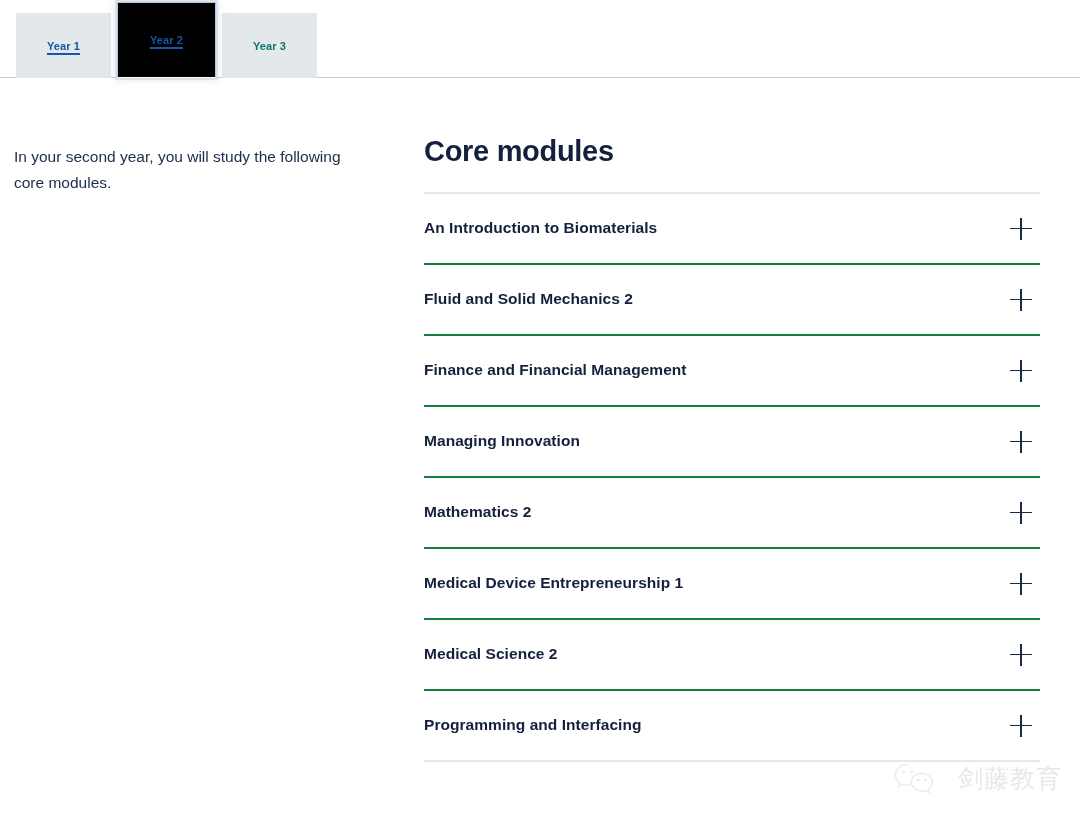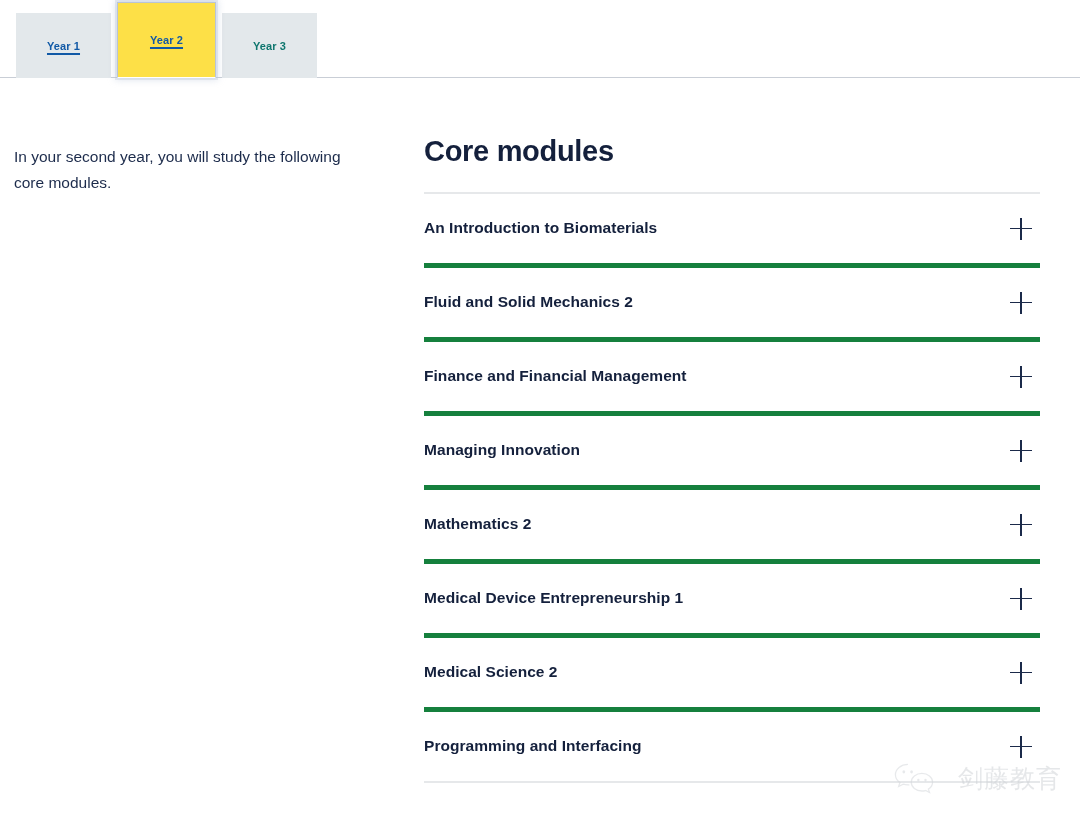--- a/index.html
+++ b/index.html
@@ -61,21 +61,21 @@
     color: #1159a6;
     text-decoration: underline;
     text-underline-offset: 3px;
     text-decoration-thickness: 1.5px;
   }
   .tab.plain .tab-label {
     color: #0f766e;
     text-decoration: none;
   }
   .tab.active {
-    background: #fde047;
+    background: #000000;
     height: 76px;
     width: 99px;
     margin-top: -6px;
     margin-left: 2px;
     margin-right: 6px;
     border: 1px solid #b9c4d6;
     border-bottom: 1px solid #ffffff;
     box-shadow: 0 0 0 2px rgba(185,196,214,0.32), 0 0 7px 2px rgba(170,186,210,0.38);
     z-index: 4;
   }
@@ -116,21 +116,21 @@
     color: #14203c;
     letter-spacing: -0.3px;
     font-stretch: condensed;
   }
 
   .accordion {
     margin-top: 24px;
     border-top: 2px solid #e6e8ea;
   }
   .acc-item {
-    border-bottom: 5px solid #15803d;
+    border-bottom: 2px solid #15803d;
     height: 69px;
     display: flex;
     align-items: center;
     justify-content: space-between;
     cursor: pointer;
     background: transparent;
   }
   .acc-item:last-child { border-bottom: 2px solid #e6e8ea; }
   .acc-label {
     font-size: 15.5px;

